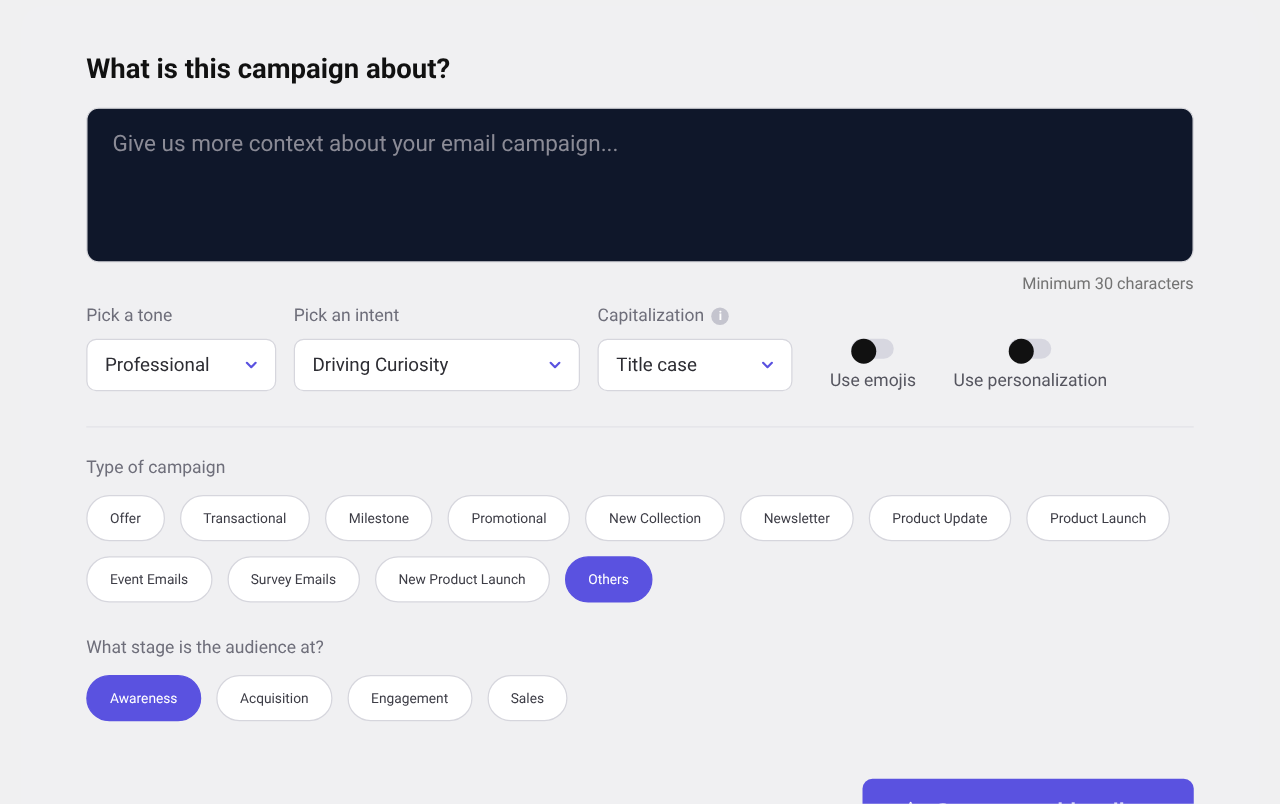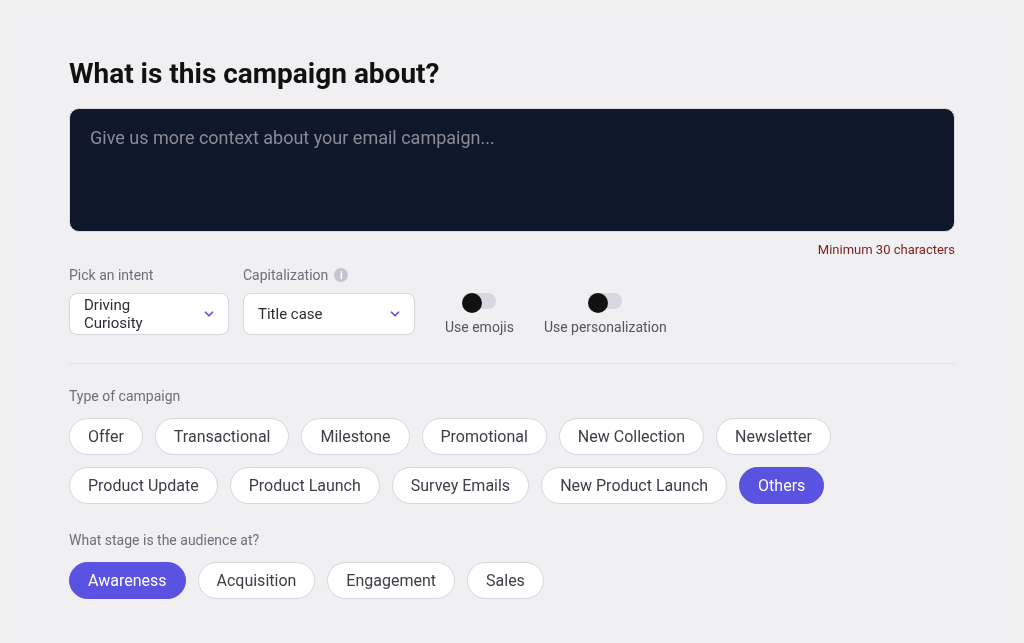--- a/index.html
+++ b/index.html
@@ -10,43 +10,42 @@
     color: #1d1d1d;
   }
   .card {
     width: 990px;
     margin: 5px auto 0 auto;
     background: #f0f0f2;
     border-radius: 18px;
     padding: 38px 52px 30px 52px;
   }
   .heading {
-    font-size: 28px;
+    font-size: 22px;
     font-weight: 700;
     color: #111;
     margin-bottom: 18px;
-    margin-top: 14px;
   }
   .textarea {
     width: 100%;
     height: 124px;
     border: 1px solid #d9d9de;
     border-radius: 10px;
     background: #0f172a;
     padding: 18px 20px;
     font-size: 18px;
     color: #8b8b96;
     resize: none;
     font-family: inherit;
   }
   .textarea::placeholder { color: #8b8b96; }
   .helper-row {
     text-align: right;
     font-size: 13px;
-    color: #7f1d1d;
+    color: #737373;
     margin-top: 6px;
   }
   .controls-row {
     display: flex;
     align-items: flex-end;
     gap: 14px;
     margin-top: 10px;
     padding-bottom: 28px;
     border-bottom: 1px solid #e2e2e7;
   }
@@ -74,22 +73,22 @@
     color: #2d2d33;
     display: flex;
     align-items: center;
     position: relative;
     cursor: pointer;
   }
   .select .chev {
     position: absolute; right: 12px; top: 50%; transform: translateY(-50%);
   }
   .sel-tone { width: 152px; }
-  .sel-intent { width: 160px; }
-  .sel-cap { width: 172px; }
+  .sel-intent { width: 229px; }
+  .sel-cap { width: 156px; }
   .toggle-wrap {
     display: flex; align-items: center; gap: 10px; height: 42px;
     font-size: 14px; color: #55555f;
     margin-left: 16px;
     flex-direction: column;
   }
   .toggle {
     width: 34px; height: 20px; border-radius: 20px;
     background: #d7d7e0; position: relative; cursor: pointer;
   }
@@ -101,21 +100,21 @@
   .section-label {
     font-size: 14px; color: #6e6e7a; margin-top: 24px; margin-bottom: 14px;
   }
   .chips { display: flex; flex-wrap: wrap; gap: 12px; }
   .chip {
     height: 37px;
     padding: 0 18px;
     border: 1px solid #d6d6dd;
     border-radius: 20px;
     background: #fff;
-    font-size: 16px;
+    font-size: 11px;
     color: #3d3d46;
     display: inline-flex; align-items: center;
     cursor: pointer;
   }
   .chip.active {
     background: #5a52e0;
     border-color: #5a52e0;
     color: #fff;
   }
   .footer-row {
@@ -146,20 +145,31 @@
 
 <div class="card">
 
   <h1 class="heading">What is this campaign about?</h1>
 
   <textarea class="textarea" placeholder="Give us more context about your email campaign..." style=""></textarea>
   <div class="helper-row">Minimum 30 characters</div>
 
   <div class="controls-row">
 
+    <div class="control-group">
+      <div class="control-label">Pick a tone</div>
+      <div class="select sel-tone">
+        <span>Professional</span>
+        <span class="chev">
+          <svg width="14" height="14" viewBox="0 0 24 24" fill="none" stroke="#5a52e0" stroke-width="3" stroke-linecap="round" stroke-linejoin="round">
+              <polyline points="6 9 12 15 18 9"></polyline>
+            </svg>
+        </span>
+      </div>
+    </div>
 
     <div class="control-group">
       <div class="control-label">Pick an intent</div>
       <div class="select sel-intent">
         <span>Driving Curiosity</span>
         <span class="chev">
           <svg width="14" height="14" viewBox="0 0 24 24" fill="none" stroke="#5a52e0" stroke-width="3" stroke-linecap="round" stroke-linejoin="round">
               <polyline points="6 9 12 15 18 9"></polyline>
             </svg>
         </span>
@@ -200,20 +210,21 @@
   <div class="section-label">Type of campaign</div>
   <div class="chips" id="campaign-chips">
       <div class="chip">Offer</div>
       <div class="chip">Transactional</div>
       <div class="chip">Milestone</div>
       <div class="chip">Promotional</div>
       <div class="chip">New Collection</div>
       <div class="chip">Newsletter</div>
       <div class="chip">Product Update</div>
       <div class="chip">Product Launch</div>
+      <div class="chip">Event Emails</div>
       <div class="chip">Survey Emails</div>
       <div class="chip">New Product Launch</div>
       <div class="chip active">Others</div>
     </div>
 
   <div class="section-label" style="margin-top:28px">What stage is the audience at?</div>
   <div class="chips" id="stage-chips">
       <div class="chip active">Awareness</div>
       <div class="chip">Acquisition</div>
       <div class="chip">Engagement</div>

